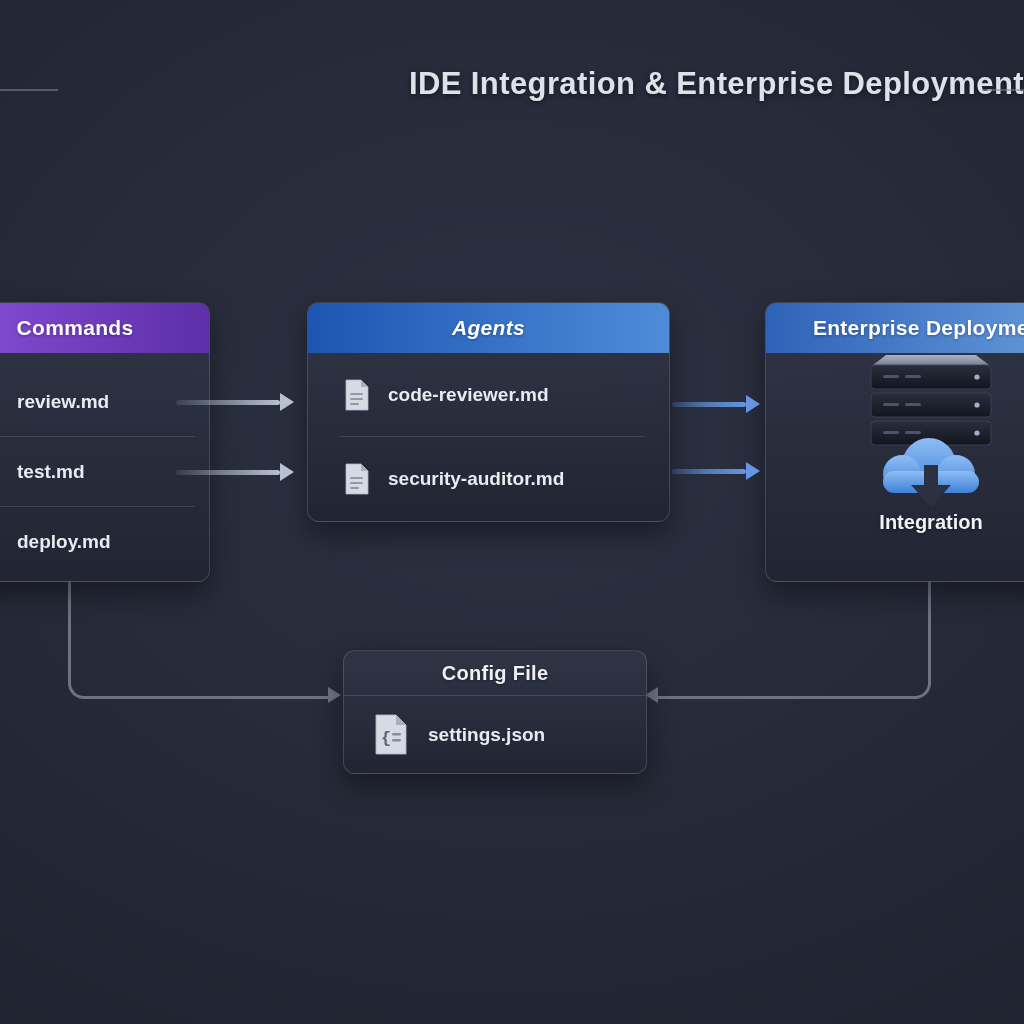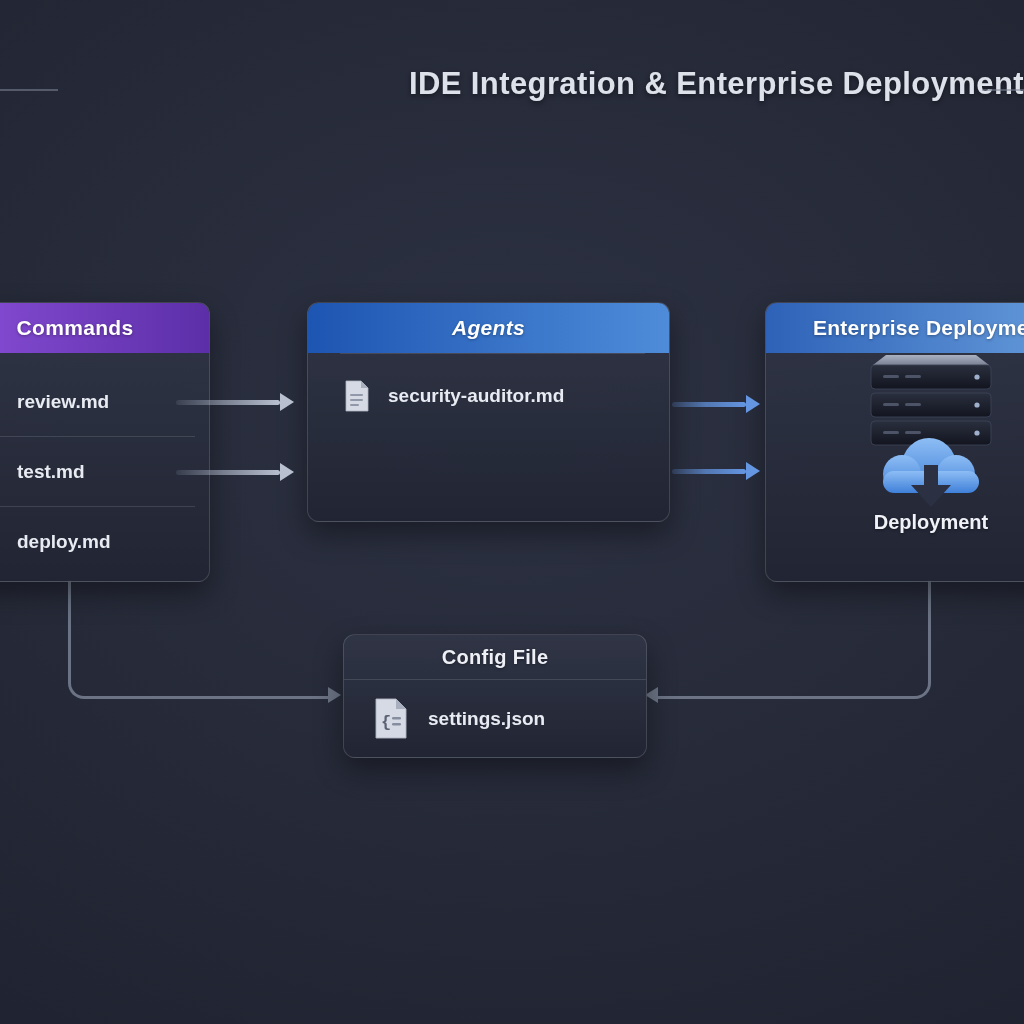--- a/index.html
+++ b/index.html
@@ -45,21 +45,21 @@
   .agents{left:307px;top:302px;width:361px;height:218px;}
   .agents .row{height:83px;padding-left:36px;gap:18px;}
   .agents .divider{margin:0 24px 0 32px;}
 
   
   .enterprise{left:765px;top:302px;width:330px;height:278px;}
   .enterprise .content{display:flex;flex-direction:column;align-items:center;}
   .ent-label{margin-top:0px;color:#f0f2f7;font-size:20px;font-weight:700;text-shadow:0 1px 3px rgba(0,0,0,.4);}
 
   
-  .config{left:343px;top:634px;width:302px;height:122px;}
+  .config{left:343px;top:650px;width:302px;height:122px;}
   .config .panel-header{height:44px;font-size:20px;background:transparent;color:#eef0f6;}
   .config .row{height:77px;padding-left:30px;gap:20px;}
 
   
   .arrow{position:absolute;height:18px;}
   .arrow .shaft{position:absolute;left:0;top:6.5px;height:5px;border-radius:3px;
     background:linear-gradient(90deg, rgba(172,181,198,.12), rgba(172,181,198,.6) 45%, #b9c1d1);}
   .arrow .head{position:absolute;right:0;top:0;width:0;height:0;
     border-top:9px solid transparent;border-bottom:9px solid transparent;border-left:14px solid #b9c1d1;}
   .arrow.blue .shaft{background:linear-gradient(90deg, rgba(100,150,226,.18), rgba(100,150,226,.7) 45%, #6496e2);}
@@ -102,20 +102,32 @@
       </div>
       <div class="divider"></div>
       <div class="row">
         <span>deploy.md</span>
       </div>
     </div>
   </div>
 
   <div class="panel agents">
     <div class="panel-header grad-blue">Agents</div>
+    <div class="row">
+      <span class="icon">
+        <svg width="26" height="32" viewBox="0 0 26 32">
+          <path d="M2,1 h15 l7,7 v23 h-22 z" fill="#d6dae4" stroke="#b0b6c4" stroke-width="0.8"></path>
+          <path d="M17,1 l7,7 h-7 z" fill="#a9afbe"></path>
+          <rect x="6" y="14" width="13" height="2" rx="1" fill="#9098a9"></rect>
+          <rect x="6" y="19" width="13" height="2" rx="1" fill="#9098a9"></rect>
+          <rect x="6" y="24" width="9" height="2" rx="1" fill="#9098a9"></rect>
+        </svg>
+      </span>
+      <span>code-reviewer.md</span>
+    </div>
     <div class="divider"></div>
     <div class="row">
       <span class="icon">
         <svg width="26" height="32" viewBox="0 0 26 32">
           <path d="M2,1 h15 l7,7 v23 h-22 z" fill="#d6dae4" stroke="#b0b6c4" stroke-width="0.8"></path>
           <path d="M17,1 l7,7 h-7 z" fill="#a9afbe"></path>
           <rect x="6" y="14" width="13" height="2" rx="1" fill="#9098a9"></rect>
           <rect x="6" y="19" width="13" height="2" rx="1" fill="#9098a9"></rect>
           <rect x="6" y="24" width="9" height="2" rx="1" fill="#9098a9"></rect>
         </svg>
@@ -163,21 +175,21 @@
           <g>
             <circle cx="98" cy="112" r="27" fill="url(#cld)"></circle>
             <circle cx="71" cy="121" r="19" fill="url(#cld)"></circle>
             <circle cx="125" cy="121" r="19" fill="url(#cld)"></circle>
             <rect x="52" y="118" width="96" height="22" rx="11" fill="url(#cld)"></rect>
             <rect x="93" y="112" width="14" height="22" fill="#2b3142"></rect>
             <polygon points="80,132 120,132 100,154" fill="#2b3142"></polygon>
           </g>
         </svg>
       </span>
-      <div class="ent-label">Deployment</div>
+      <div class="ent-label">Integration</div>
     </div>
   </div>
 
   <div class="arrow" style="left:176px;top:393px;width:118px;">
     <div class="shaft" style="width:104px;"></div>
       <div class="head"></div>
   </div>
   <div class="arrow" style="left:176px;top:463px;width:118px;">
     <div class="shaft" style="width:104px;"></div>
       <div class="head"></div>

